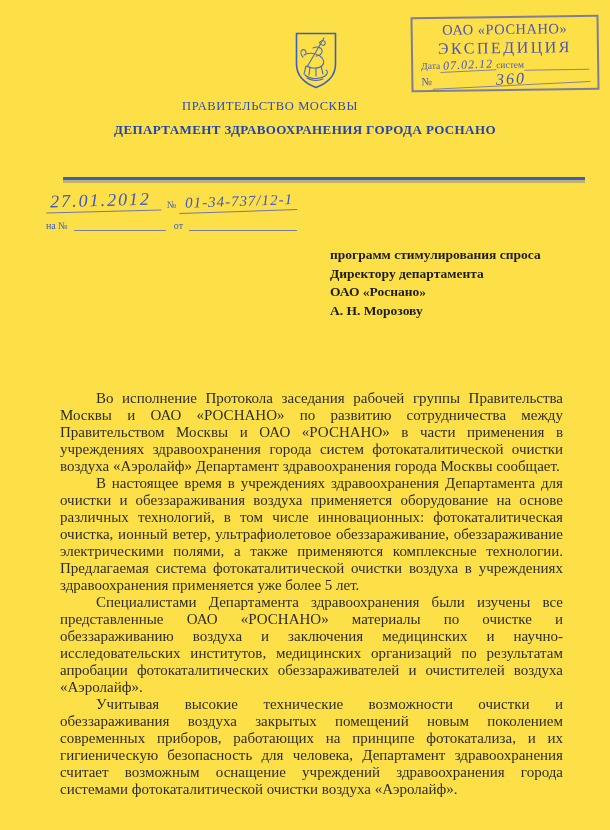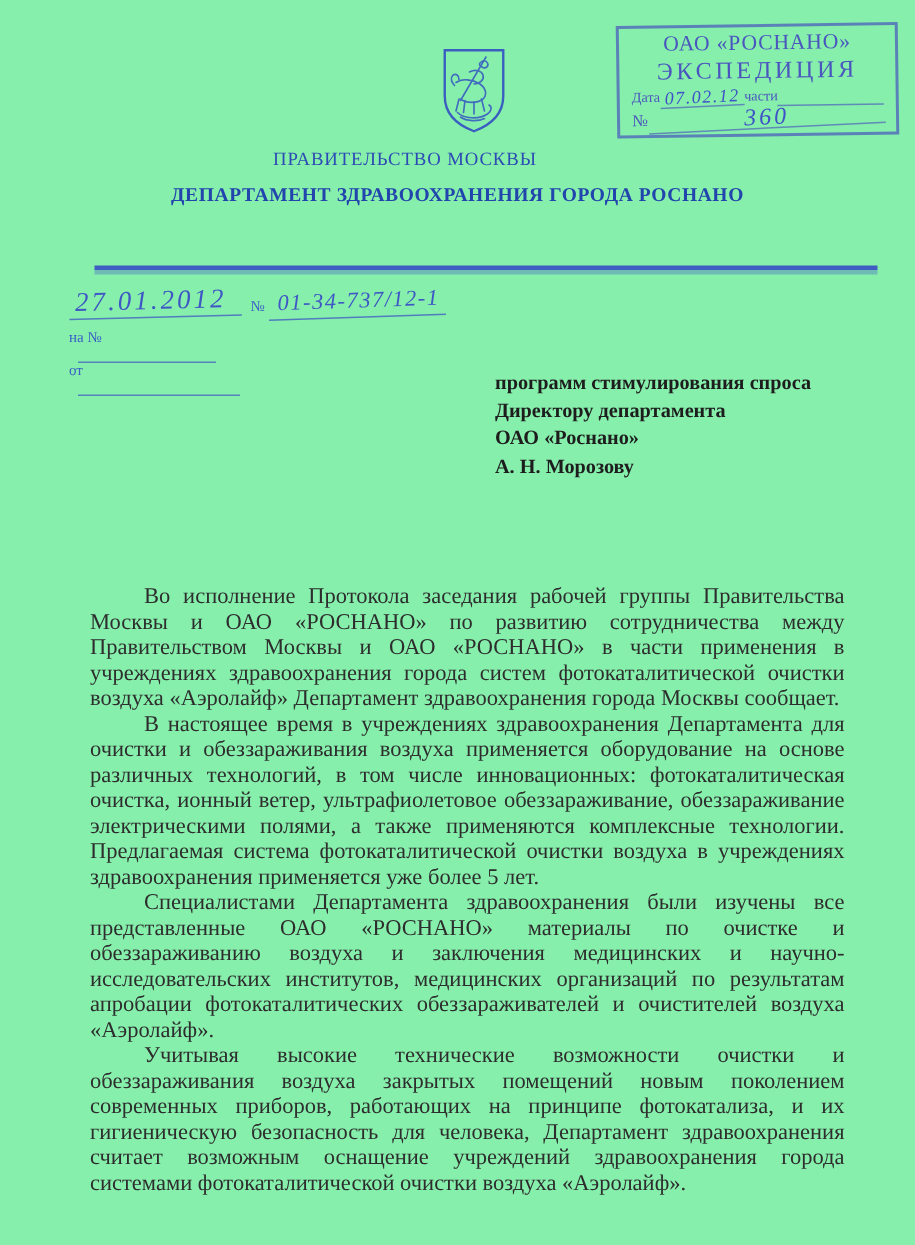--- a/index.html
+++ b/index.html
@@ -1,18 +1,18 @@
 <!DOCTYPE html>
 <html lang="ru"><head>
 <meta charset="utf-8">
 <style>
   html,body{margin:0;padding:0;background:#e8e8e8;}
   .page{
     position:relative;width:610px;height:830px;margin:0 auto;
-    background:#86efac;overflow:hidden;
+    background:#fde047;overflow:hidden;
     font-family:"Liberation Serif","DejaVu Serif",serif;
     box-shadow:0 0 6px rgba(0,0,0,.25);
   }
 
   
   .stamp{
     position:absolute;left:411px;top:16px;width:168px;height:66px;
     border:2.5px solid rgba(72,84,190,.7);
     transform:rotate(-.8deg);
     color:#4a55be;padding:3px 8px 2px 8px;
@@ -57,21 +57,21 @@
   
   .ref{position:absolute;left:46px;top:190px;width:280px;color:#3a5ec5;}
   .ref-row1{display:flex;align-items:flex-end;}
   .hw{
     font-style:italic;color:#3f57c4;letter-spacing:2px;white-space:nowrap;
     border-bottom:1.5px solid rgba(63,87,196,.75);
   }
   .hw-date{font-size:18px;line-height:20px;padding:0 10px 1px 4px;transform:rotate(-1.5deg);}
   .hw-no{font-size:15px;line-height:18px;padding:0 4px 1px 6px;letter-spacing:1px;transform:rotate(-2deg);}
   .ref-no-label{font-size:10px;margin:0 2px 2px 6px;}
-  .ref-row2{display:flex;align-items:flex-start;font-size:10px;margin-top:8px;color:#3a5ec5;flex-direction:column;}
+  .ref-row2{display:flex;align-items:center;font-size:10px;margin-top:8px;color:#3a5ec5;}
   .ref-blank{display:inline-block;border-bottom:1px solid rgba(63,87,196,.7);height:10px;}
   .b1{width:92px;margin:0 8px 0 6px;}
   .b2{width:108px;margin-left:6px;}
 
   
   .recipient{
     position:absolute;left:330px;top:246px;width:245px;
     font-weight:bold;font-size:13.5px;line-height:18.5px;color:#1d1d1d;
   }
 
@@ -90,21 +90,21 @@
 <body>
 
 <div class="page">
 
   <div class="stamp">
     <div class="stamp-org">ОАО «РОСНАНО»</div>
     <div class="stamp-title">ЭКСПЕДИЦИЯ</div>
     <div class="stamp-row">
       <span>Дата</span>
       <span class="stamp-hw">07.02.12</span>
-      <span>части</span>
+      <span>систем</span>
       <span class="stamp-blank"></span>
     </div>
     <div class="stamp-no-row">
       <span>№</span>
       <span class="stamp-no-val">360</span>
     </div>
   </div>
 
   <svg class="emblem" viewBox="0 0 46 59" fill="none" xmlns="http://www.w3.org/2000/svg">
     <path d="M3.5 2.5 H42.5 V33 C42.5 45 35 52 23 56.5 C11 52 3.5 45 3.5 33 Z" stroke="#3a5fc0" stroke-width="1.6"></path>

